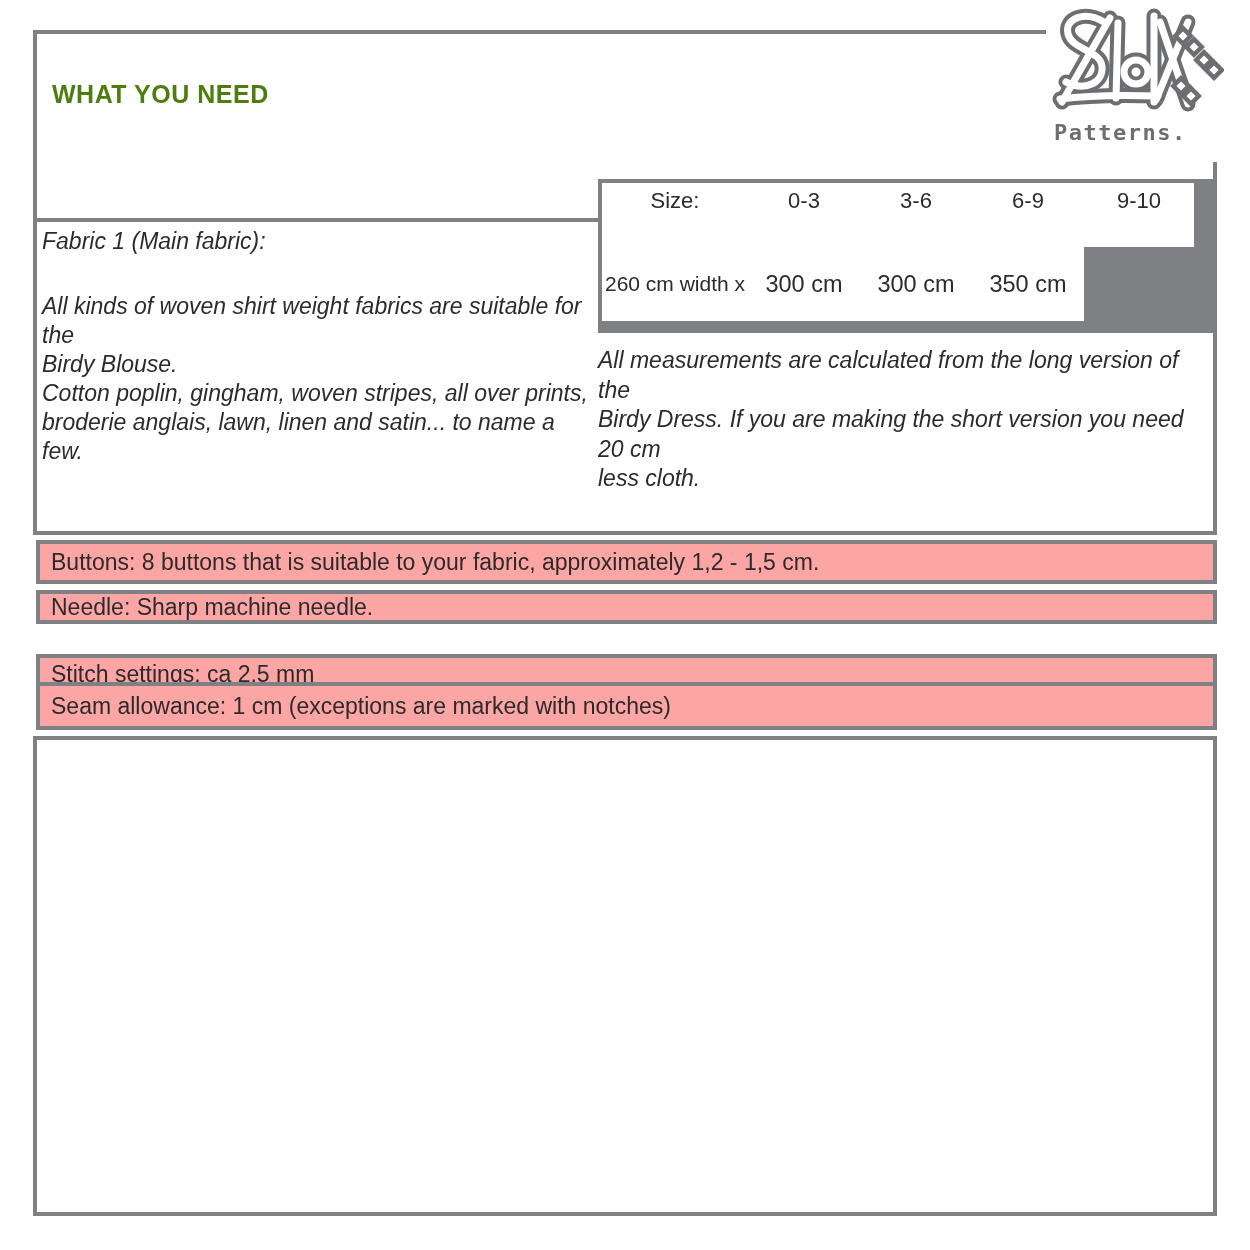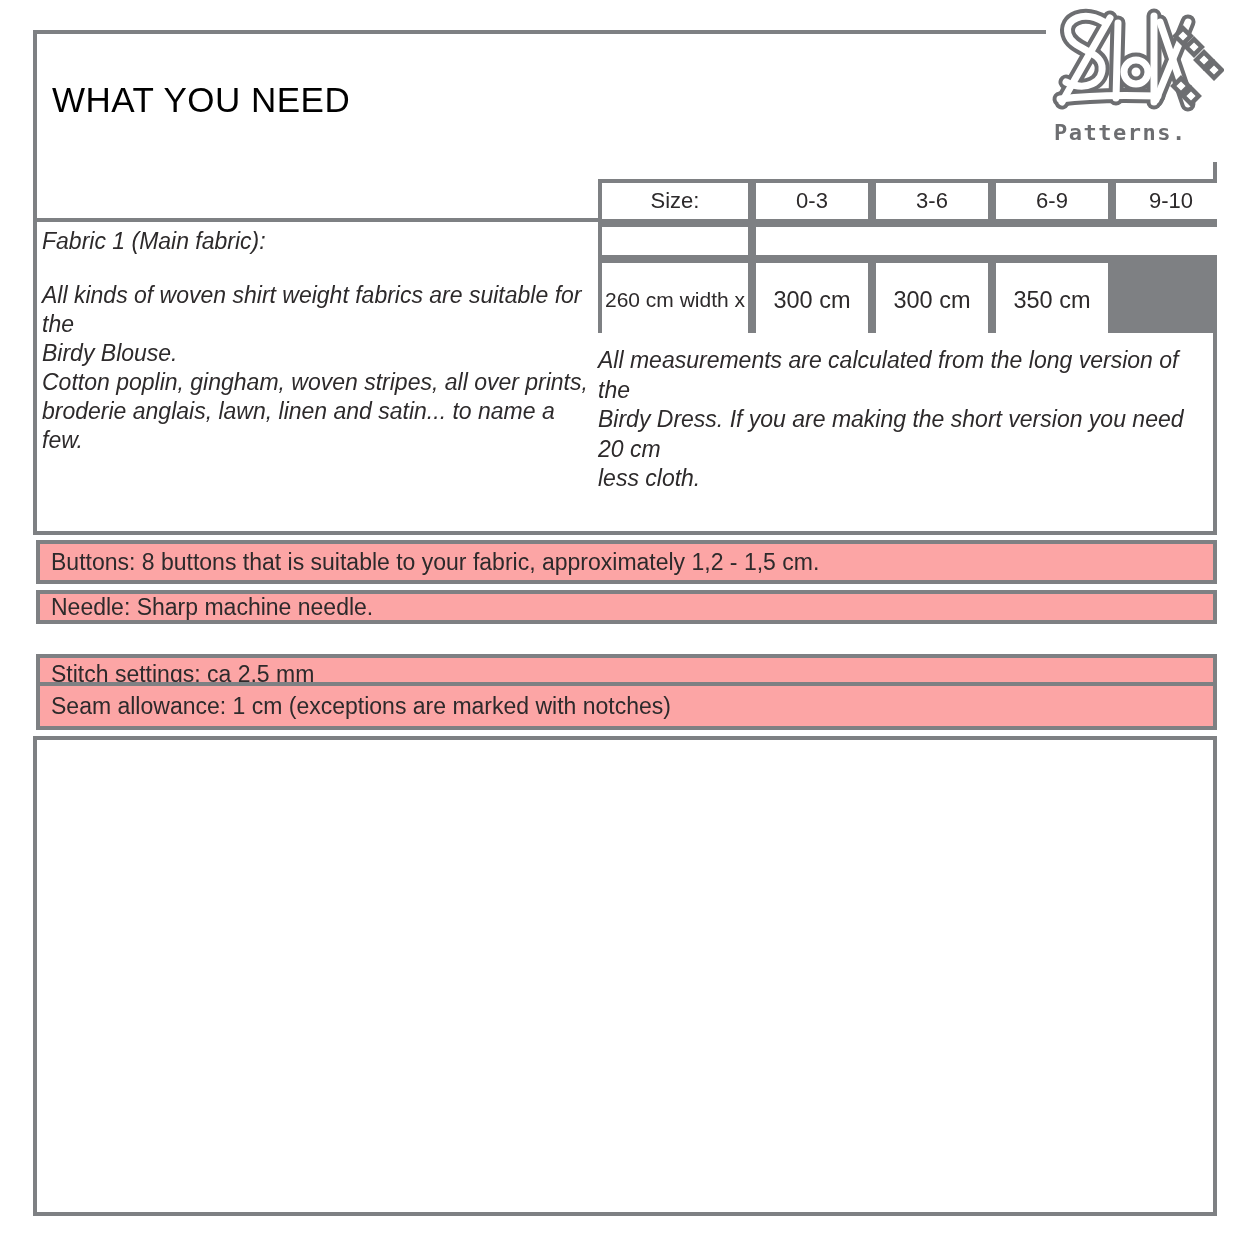--- a/index.html
+++ b/index.html
@@ -16,55 +16,55 @@
   .abs{position:absolute;}
 
   
   .frame{border:4px solid var(--border);background:#fff;}
   #main-box{left:33px;top:30px;width:1184px;height:505px;}
   #bottom-box{left:33px;top:736px;width:1184px;height:480px;}
   #fabric-divider{left:33px;top:218px;width:565px;height:4px;background:var(--border);}
 
   
   #page-title{
-    left:52px;top:80px;font-size:35px;letter-spacing:.5px;
-    color:#000000;font-weight:400;white-space:nowrap;
+    left:52px;top:80px;font-size:25px;letter-spacing:.5px;
+    color:#4d7c0f;font-weight:700;white-space:nowrap;
   }
 
   
   #logo-patch{left:1046px;top:0;width:194px;height:162px;background:#fff;z-index:5;}
   #logo-svg{position:absolute;left:2px;top:6px;}
   .lg1{fill:none;stroke:var(--logo);stroke-width:15;stroke-linecap:round;stroke-linejoin:round;}
   .lg2{fill:none;stroke:#fff;stroke-width:7;stroke-linecap:round;stroke-linejoin:round;}
   .ldia{fill:#fff;stroke:var(--logo);stroke-width:4.5;}
   #logo-wordmark{
     position:absolute;left:8px;top:120px;width:180px;
     font-family:"DejaVu Sans Mono",monospace;font-weight:bold;
     font-size:22px;letter-spacing:1.5px;color:var(--logo);white-space:nowrap;
   }
 
   
   #size-table{
     left:598px;top:179px;width:616px;height:154px;z-index:4;
     background:var(--border);padding:4px;display:grid;
     grid-template-columns:146px 112px 112px 112px 110px;
-    grid-template-rows:36px 28px 74px;gap:8px;
+    grid-template-rows:36px 28px 74px;gap:0;
   }
   #size-table .cell{
     background:#fff;display:flex;align-items:center;justify-content:center;
     font-size:22px;color:var(--ink);
   }
   #size-table .span4{grid-column:2 / span 4;}
   #size-table .rowlabel{font-size:21px;}
   #size-table .val{font-size:23.5px;}
 
   
   .txt{font-size:23px;line-height:29px;color:var(--ink);font-style:italic;}
   #fabric-heading{left:42px;top:227px;}
-  #fabric-body{left:42px;top:281px;width:556px;white-space:pre-line;}
+  #fabric-body{left:42px;top:292px;width:556px;white-space:pre-line;}
   #measurement-note{left:598px;top:346px;width:600px;white-space:pre-line;line-height:29.5px;}
 
   
   .req-row{
     left:36px;width:1181px;border:4px solid var(--border);background:#fca5a5;
     display:flex;align-items:center;padding-left:11px;
     font-size:23px;color:var(--ink);
   }
   #req-row-0{top:540px;height:44px;}
   #req-row-1{top:590px;height:34px;}

